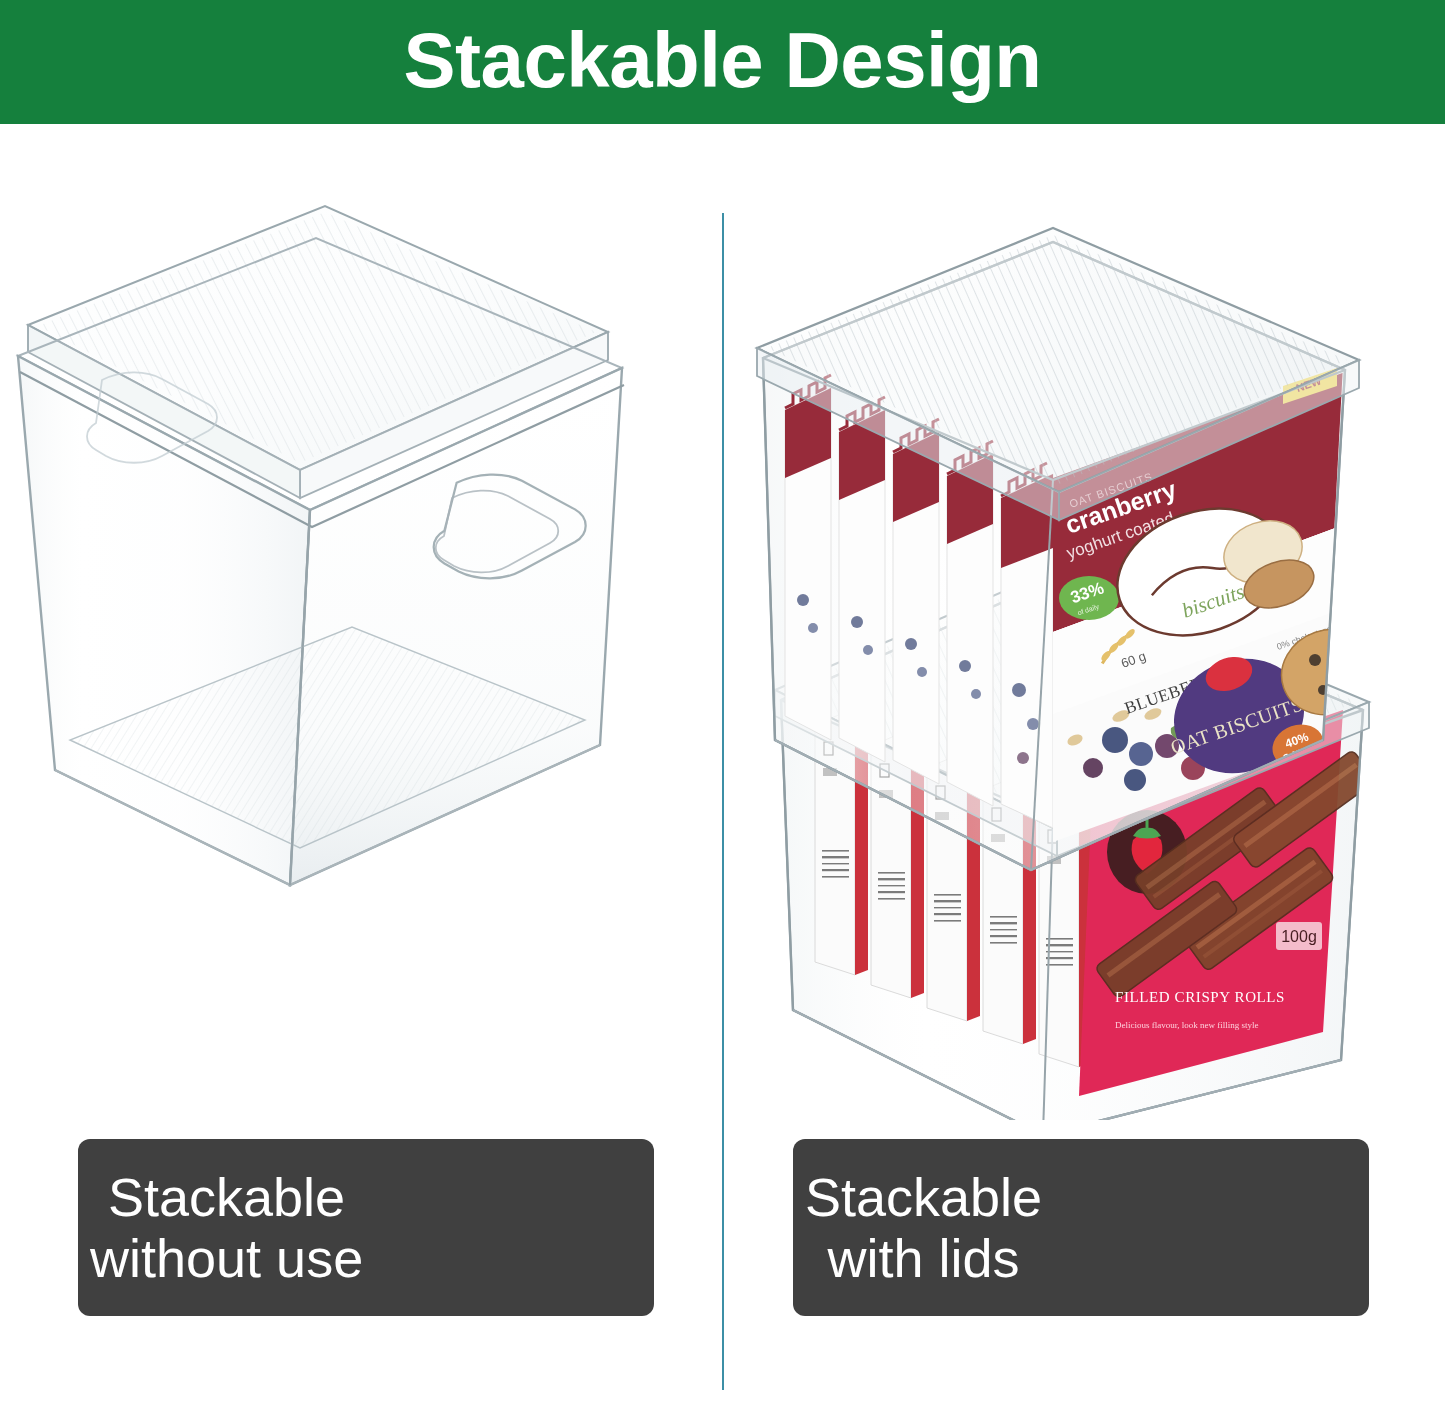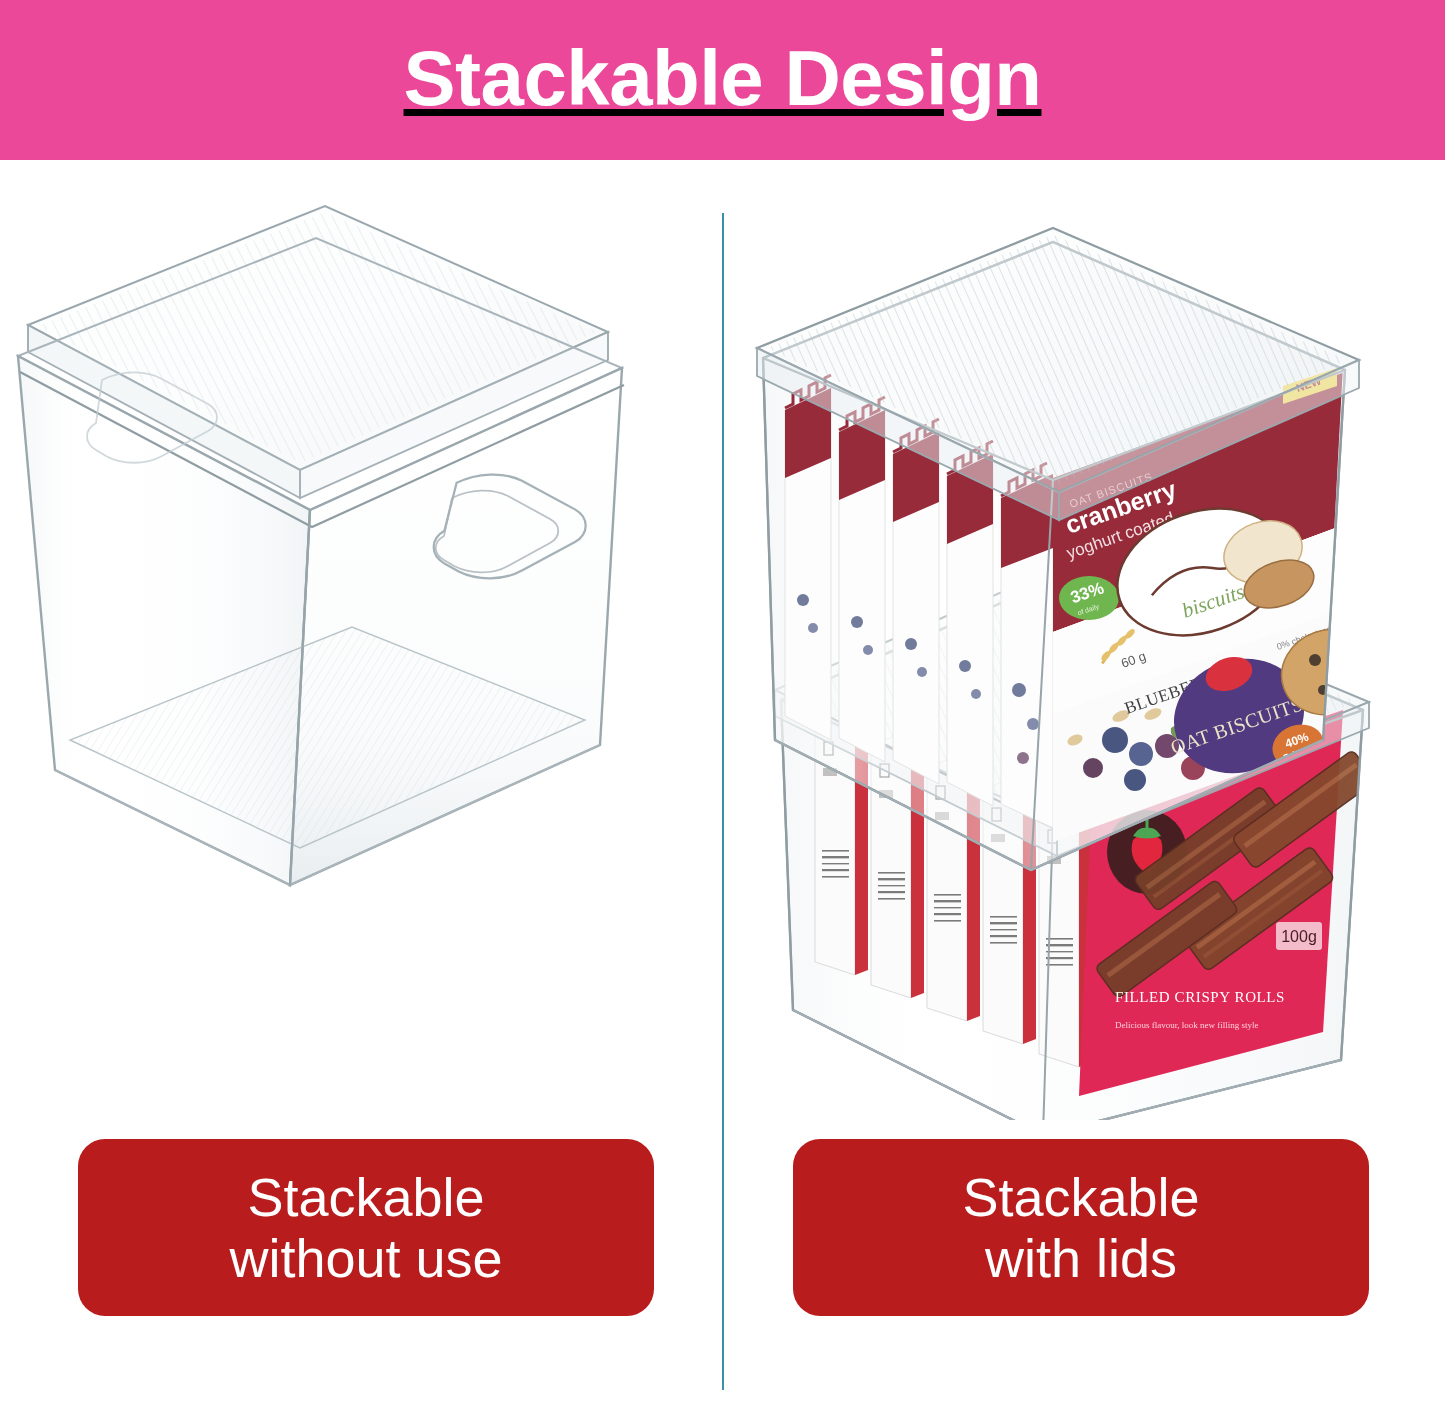--- a/index.html
+++ b/index.html
@@ -13,26 +13,25 @@
     position: relative;
     overflow: hidden;
     font-family: "Liberation Sans", sans-serif;
   }
 
   
   .header-banner {
     position: absolute;
     left: 0; top: 0;
     width: 1445px;
-    height: 160px;
-    background: #ec4899;
+    height: 124px;
+    background: #15803d;
     display: flex;
     align-items: center;
     justify-content: center;
-    text-decoration: underline;
   }
   .header-title {
     color: #ffffff;
     font-size: 78px;
     font-weight: bold;
     letter-spacing: -0.5px;
     line-height: 1;
     white-space: nowrap;
     margin-top: -4px;
   }
@@ -54,25 +53,25 @@
     height: 940px;
   }
   .stage-left  { left: 0px;   width: 722px; }
   .stage-right { left: 723px; width: 722px; }
 
   .stage svg { display: block; width: 100%; height: 100%; }
 
   
   .caption {
     position: absolute;
-    border-radius: 27px;
-    background: #b91c1c;
+    border-radius: 12px;
+    background: #404040;
     display: flex;
     align-items: center;
-    justify-content: center;
+    justify-content: flex-start;
     text-align: center;
   }
   .caption-left  { left: 78px;  top: 1139px; width: 576px; height: 177px; }
   .caption-right { left: 793px; top: 1139px; width: 576px; height: 177px; }
   .caption-text {
     color: #ffffff;
     font-size: 54px;
     line-height: 1.12;
     font-weight: normal;
     white-space: pre-line;

